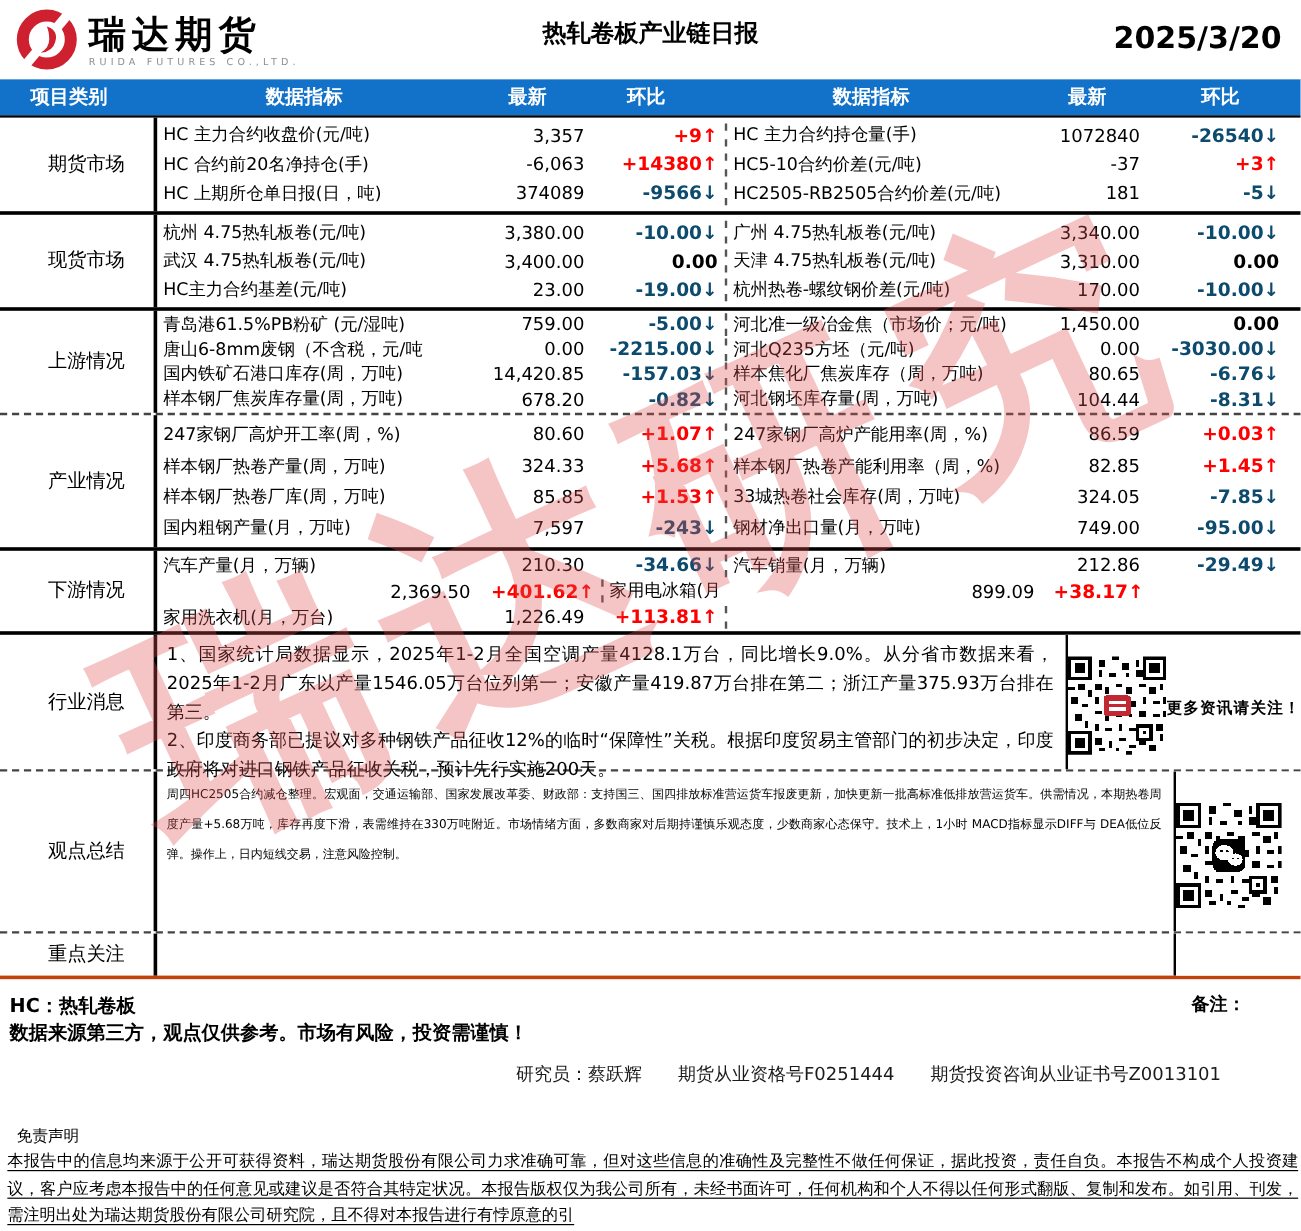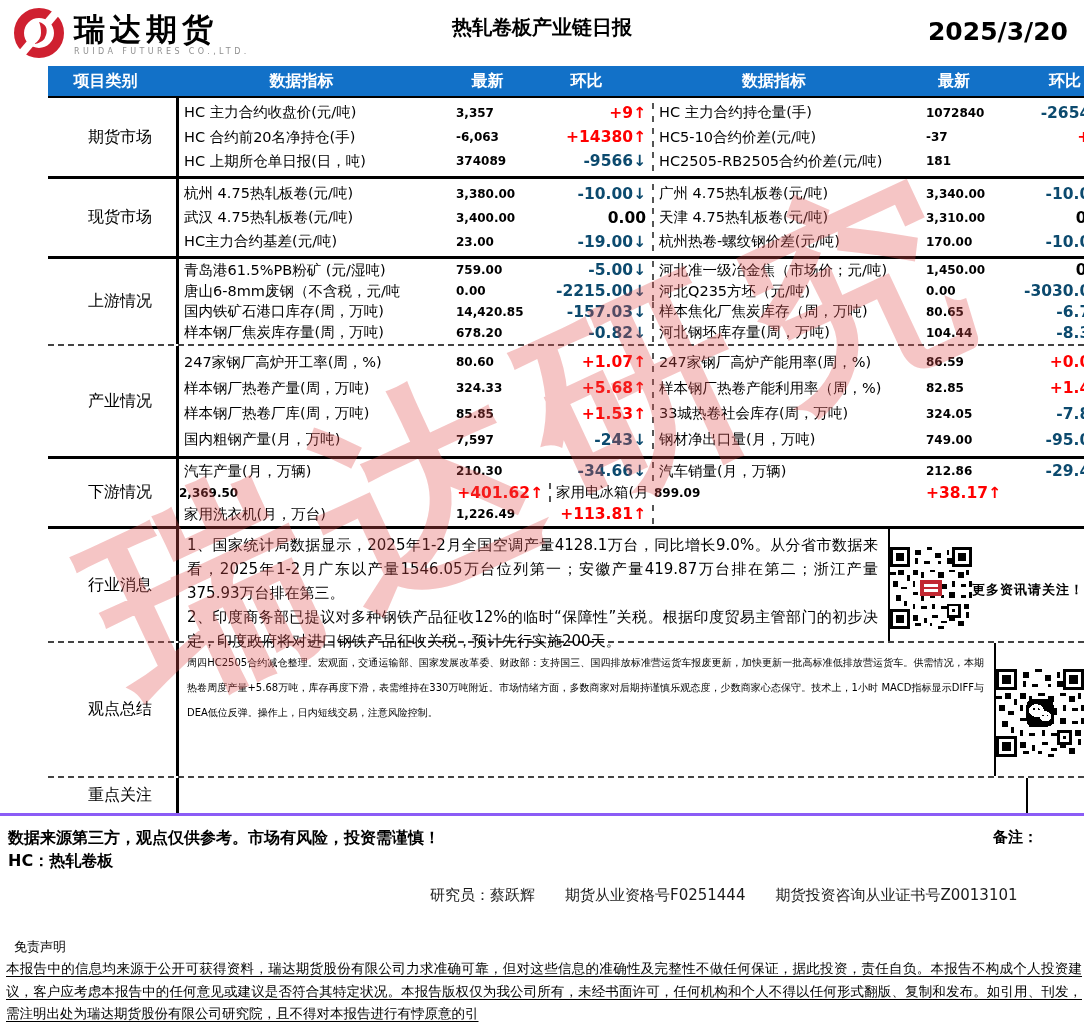--- a/index.html
+++ b/index.html
@@ -7,32 +7,32 @@
         font-family:"DejaVu Sans","Liberation Sans",sans-serif;color:#000;}
   
   .hd{position:relative;height:66px;background:#fff;z-index:10;padding-left:20px;}
   .logo{position:absolute;left:12px;top:6px;display:flex;align-items:center;gap:8px;}
   .lg-txt{display:flex;flex-direction:column;}
   .lg-cn{font-size:31px;font-weight:bold;letter-spacing:5px;line-height:36px;}
   .lg-en{font-size:8px;color:#8f8f8f;letter-spacing:3.4px;margin-top:0px;}
   .title{position:absolute;left:50%;top:14px;transform:translateX(-50%);font-size:20px;font-weight:bold;white-space:nowrap;}
   .date{position:absolute;right:16px;top:17px;font-size:25px;font-weight:bold;}
   
-  .table{position:relative;z-index:1;border-bottom:3px solid #8b5cf6;padding-left:48px;}
+  .table{position:relative;z-index:1;border-bottom:3px solid #c2410c;}
   .thead{display:flex;height:30px;background:#1271c8;color:#fff;align-items:center;position:relative;z-index:10;}
   .cat-h{flex:0 0 115px;text-align:center;font-weight:bold;font-size:16px;}
   .thr{flex:1;display:grid;grid-template-columns:277px 95px 103px 272px 88px 134px;align-items:center;}
   .th{text-align:center;font-weight:bold;font-size:16px;}
   .sec{display:flex;box-sizing:border-box;}
   .cat{flex:0 0 115px;border-right:3px solid #000;display:flex;align-items:center;justify-content:center;
        font-size:16px;box-sizing:border-box;margin-left:16px;}
   .rows{flex:1;display:flex;flex-direction:column;justify-content:space-evenly;}
   .tr{display:grid;grid-template-columns:277px 95px 103px 272px 88px 134px;align-items:center;}
   .lb{padding-left:5px;font-size:14.5px;white-space:nowrap;overflow:hidden;}
-  .vl{font-weight:bold;padding-right:16px;font-size:12px;white-space:nowrap;}
+  .vl{font-weight:normal;text-align:right;padding-right:16px;font-size:15px;white-space:nowrap;}
   .d1{font-weight:bold;font-size:15.5px;align-self:stretch;display:flex;align-items:center;justify-content:flex-end;
       padding-right:6px;border-right:2px dashed #555;box-sizing:border-box;white-space:nowrap;}
   .d2{font-weight:bold;text-align:right;padding-right:34px;font-size:15.5px;white-space:nowrap;}
   [data-trend="up"]{color:#ff0000;}
   [data-trend="down"]{color:#0c4a6e;}
   [data-trend="flat"]{color:#000;}
   .futures{height:80px;border-top:2px solid #000;}
   .spot{height:80px;border-top:3px solid #000;}
   .upstream{height:88px;border-top:3px solid #000;}
   .industry{height:112px;border-top:2px dashed #444;}
@@ -316,22 +316,22 @@
       <div class="cat">重点关注</div>
       <div class="msgtext"></div>
       <div class="qrc"></div>
     </div>
   </div>
 
   <div class="wm">瑞达研究</div>
 
   <div class="ft">
     <div class="ft-left">
+      <div>HC：热轧卷板</div>
       <div>数据来源第三方，观点仅供参考。市场有风险，投资需谨慎！</div>
-      <div>HC：热轧卷板</div>
     </div>
     <div class="ft-remark">备注：</div>
     <div class="ft-researcher">研究员：蔡跃辉　　期货从业资格号F0251444　　期货投资咨询从业证书号Z0013101</div>
     <div class="ft-disc-title">免责声明</div>
     <div class="ft-disc-body">本报告中的信息均来源于公开可获得资料，瑞达期货股份有限公司力求准确可靠，但对这些信息的准确性及完整性不做任何保证，据此投资，责任自负。本报告不构成个人投资建议，客户应考虑本报告中的任何意见或建议是否符合其特定状况。本报告版权仅为我公司所有，未经书面许可，任何机构和个人不得以任何形式翻版、复制和发布。如引用、刊发，需注明出处为瑞达期货股份有限公司研究院，且不得对本报告进行有悖原意的引</div>
   </div>
 
 </div>
 
 </body></html>

